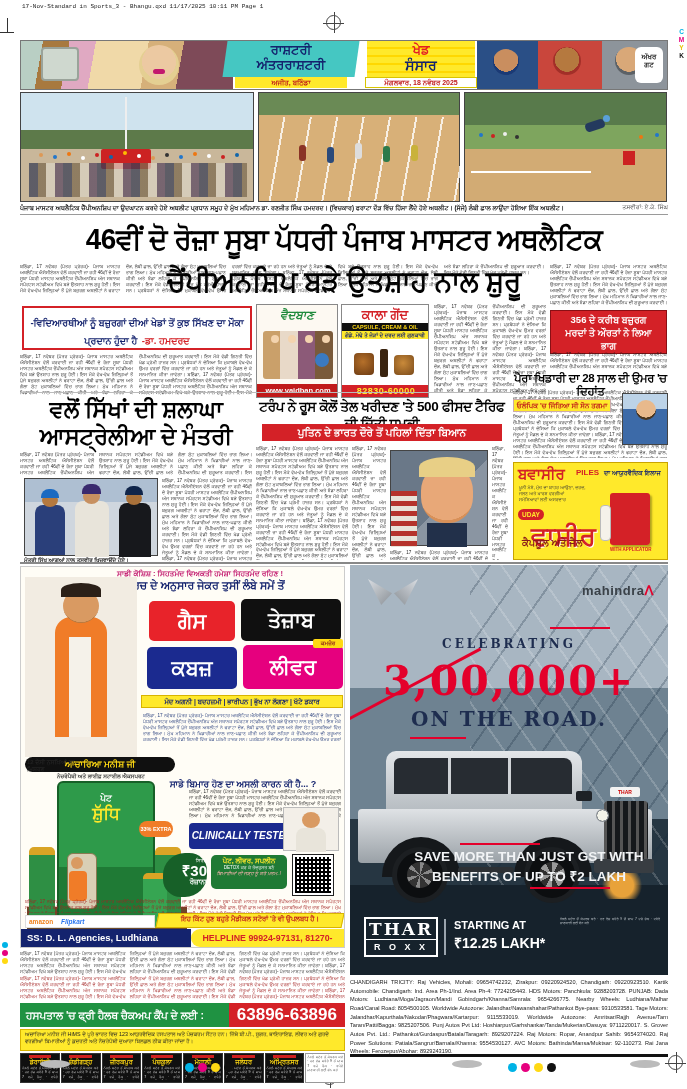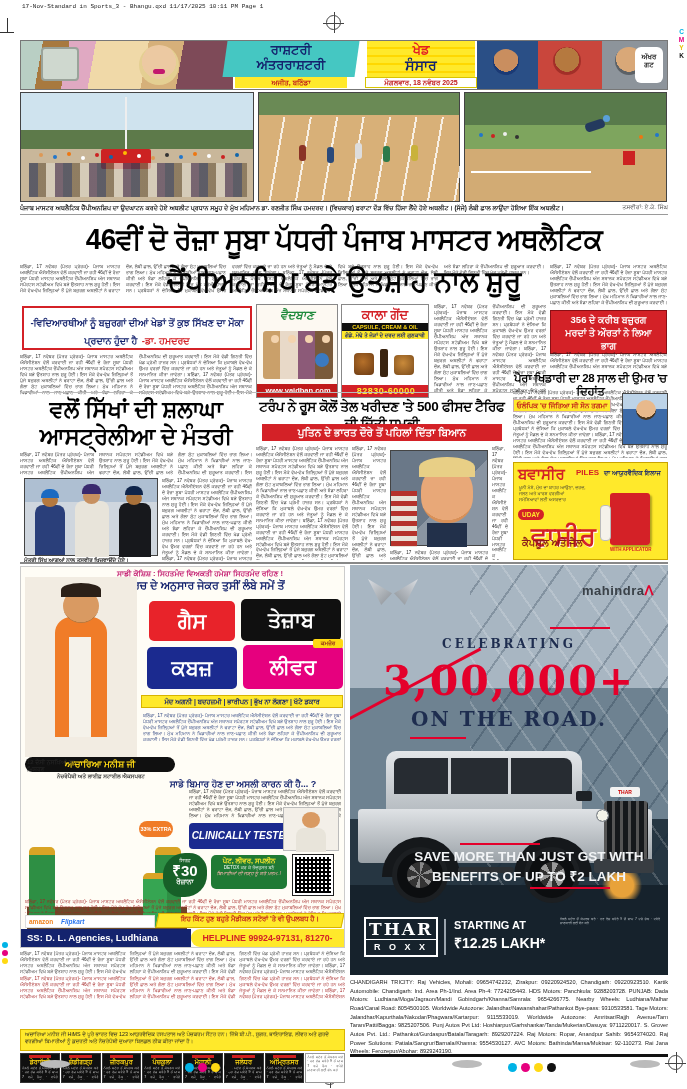--- a/index.html
+++ b/index.html
@@ -226,41 +226,48 @@
 
     <div class="abs" style="left:120px;top:128px;width:202px;height:13px;background:#ffe92b;border:1px solid #d8b400;box-sizing:border-box;color:#14236e;font-size:6.8px;font-weight:bold;text-align:center;line-height:11px;white-space:nowrap;overflow:hidden;">ਮੰਦ ਅਗਨੀ | ਬਦਹਜ਼ਮੀ | ਭਾਰੀਪਨ | ਭੁੱਖ ਨਾ ਲੱਗਣਾ | ਖੱਟੇ ਡਕਾਰ</div>
 
     <div class="abs filler blue" style="left:122px;top:146px;width:198px;height:28px;">ਬਠਿੰਡਾ, 17 ਨਵੰਬਰ (ਪੱਤਰ ਪ੍ਰੇਰਕ)- ਪੰਜਾਬ ਮਾਸਟਰ ਅਥਲੈਟਿਕ ਐਸੋਸੀਏਸ਼ਨ ਵੱਲੋਂ ਕਰਵਾਈ ਜਾ ਰਹੀ 46ਵੀਂ ਦੋ ਰੋਜ਼ਾ ਸੂਬਾ ਪੱਧਰੀ ਮਾਸਟਰ ਅਥਲੈਟਿਕ ਚੈਂਪੀਅਨਸ਼ਿਪ ਅੱਜ ਸਥਾਨਕ ਸਪੋਰਟਸ ਸਟੇਡੀਅਮ ਵਿਖੇ ਬੜੇ ਉਤਸ਼ਾਹ ਨਾਲ ਸ਼ੁਰੂ ਹੋਈ। ਇਸ ਮੌਕੇ ਵੱਖ-ਵੱਖ ਜ਼ਿਲ੍ਹਿਆਂ ਤੋਂ ਪੁੱਜੇ ਬਜ਼ੁਰਗ ਅਥਲੀਟਾਂ ਨੇ ਫਰਾਟਾ ਦੌੜ, ਲੰਬੀ ਛਾਲ, ਉੱਚੀ ਛਾਲ ਅਤੇ ਗੋਲਾ ਸੁੱਟ ਮੁਕਾਬਲਿਆਂ ਵਿੱਚ ਭਾਗ ਲਿਆ। ਮੁੱਖ ਮਹਿਮਾਨ ਨੇ ਖਿਡਾਰੀਆਂ ਨਾਲ ਜਾਣ-ਪਛਾਣ ਕੀਤੀ ਅਤੇ ਝੰਡਾ ਲਹਿਰਾ ਕੇ ਚੈਂਪੀਅਨਸ਼ਿਪ ਦੀ ਸ਼ੁਰੂਆਤ ਕਰਵਾਈ। ਇਸ ਮੌਕੇ ਵੱਡੀ ਗਿਣਤੀ ਵਿੱਚ ਖੇਡ ਪ੍ਰੇਮੀ ਹਾਜ਼ਰ ਸਨ। ਪ੍ਰਬੰਧਕਾਂ ਨੇ ਦੱਸਿਆ ਕਿ ਮੁਕਾਬਲੇ ਵੱਖ-ਵੱਖ ਉਮਰ ਵਰਗਾਂ ਵਿੱਚ ਕਰਵਾਏ ਜਾ ਰਹੇ ਹਨ ਅਤੇ ਜੇਤੂਆਂ ਨੂੰ ਮੈਡਲ ਦੇ ਕੇ ਸਨਮਾਨਿਤ ਕੀਤਾ ਜਾਵੇਗਾ। ਬਠਿੰਡਾ, 17 ਨਵੰਬਰ (ਪੱਤਰ ਪ੍ਰੇਰਕ)- ਪੰਜਾਬ ਮਾਸਟਰ ਅਥਲੈਟਿਕ ਐਸੋਸੀਏਸ਼ਨ ਵੱਲੋਂ ਕਰਵਾਈ ਜਾ ਰਹੀ 46ਵੀਂ ਦੋ ਰੋਜ਼ਾ ਸੂਬਾ ਪੱਧਰੀ ਮਾਸਟਰ ਅਥਲੈਟਿਕ ਚੈਂਪੀਅਨਸ਼ਿਪ ਅੱਜ ਸਥਾਨਕ ਸਪੋਰਟਸ ਸਟੇਡੀਅਮ ਵਿਖੇ ਬੜੇ ਉਤਸ਼ਾਹ ਨਾਲ ਸ਼ੁਰੂ ਹੋਈ। ਇਸ ਮੌਕੇ ਵੱਖ-ਵੱਖ ਜ਼ਿਲ੍ਹਿਆਂ ਤੋਂ ਪੁੱਜੇ ਬਜ਼ੁਰਗ ਅਥਲੀਟਾਂ ਨੇ ਫਰਾਟਾ ਦੌੜ, ਲੰਬੀ ਛਾਲ, ਉੱਚੀ ਛਾਲ ਅਤੇ ਗੋਲਾ ਸੁੱਟ ਮੁਕਾਬਲਿਆਂ ਵਿੱਚ ਭਾਗ ਲਿਆ। ਮੁੱਖ ਮਹਿਮਾਨ ਨੇ ਖਿਡਾਰੀਆਂ ਨਾਲ ਜਾਣ-ਪਛਾਣ ਕੀਤੀ ਅਤੇ ਝੰਡਾ ਲਹਿਰਾ ਕੇ ਚੈਂਪੀਅਨਸ਼ਿਪ ਦੀ ਸ਼ੁਰੂਆਤ ਕਰਵਾਈ। ਇਸ ਮੌਕੇ ਵੱਡੀ ਗਿਣਤੀ ਵਿੱਚ ਖੇਡ ਪ੍ਰੇਮੀ ਹਾਜ਼ਰ ਸਨ।</div>
     <div class="abs" style="left:130px;top:176px;width:184px;font-size:9px;font-weight:bold;color:#14236e;text-align:center;margin-top:36px;">ਸਾਡੇ ਬਿਮਾਰ ਹੋਣ ਦਾ ਅਸਲੀ ਕਾਰਨ ਕੀ ਹੈ... ?</div>
 
     <div class="abs" style="left:6px;top:192px;width:60px;font-size:6px;font-weight:bold;color:#222;">12 ਦੇਸੀ ਨੁਸਖ਼ਿਆਂ ਦਾ ਮਿਸ਼ਰਣ</div>
 
     <div class="abs" style="left:6px;top:210px;width:160px;height:168px;">
       <div class="abs" style="left:0;top:130px;width:160px;height:26px;background:#6b4a2a;"></div>
+      <div class="abs" style="left:30px;top:4px;width:94px;height:140px;background:linear-gradient(180deg,#2e9a4a 0 60%,#1f7a35 60% 100%);border-radius:6px;border:2px solid #176028;">
+        <div style="text-align:center;color:#fff;font-size:9px;font-weight:bold;margin-top:10px;">ਪੇਟ</div>
+        <div style="text-align:center;color:#ffe92b;font-size:17px;font-weight:bold;">ਸ਼ੁੱਧਿ</div>
+        <div class="abs" style="left:8px;top:70px;width:28px;height:54px;border-radius:6px;background:#d9cfb5;border:1px solid #8a7a52;"></div>
+        <div class="abs" style="left:12px;top:74px;width:12px;height:12px;border-radius:50%;background:#d99a62;"></div>
+        <div class="abs" style="left:10px;top:88px;width:18px;height:30px;background:#f07c28;border-radius:4px;"></div>
+      </div>
       <div class="abs" style="left:2px;top:70px;width:26px;height:70px;background:#2e8f44;border-radius:5px;border-top:8px solid #d9a425;"></div>
       <div class="abs" style="left:128px;top:70px;width:26px;height:70px;background:#2e8f44;border-radius:5px;border-top:8px solid #d9a425;"></div>
       <div class="abs" style="left:116px;top:96px;width:24px;height:48px;background:#36a552;border-radius:5px;border-top:6px solid #d9a425;"></div>
       <div class="abs" style="left:112px;top:44px;width:34px;height:16px;background:#f07c28;border-radius:8px;color:#fff;font-size:5.5px;font-weight:bold;text-align:center;line-height:16px;">33% EXTRA</div>
     </div>
 
     <div class="abs filler" style="left:168px;top:222px;width:152px;height:30px;">ਬਠਿੰਡਾ, 17 ਨਵੰਬਰ (ਪੱਤਰ ਪ੍ਰੇਰਕ)- ਪੰਜਾਬ ਮਾਸਟਰ ਅਥਲੈਟਿਕ ਐਸੋਸੀਏਸ਼ਨ ਵੱਲੋਂ ਕਰਵਾਈ ਜਾ ਰਹੀ 46ਵੀਂ ਦੋ ਰੋਜ਼ਾ ਸੂਬਾ ਪੱਧਰੀ ਮਾਸਟਰ ਅਥਲੈਟਿਕ ਚੈਂਪੀਅਨਸ਼ਿਪ ਅੱਜ ਸਥਾਨਕ ਸਪੋਰਟਸ ਸਟੇਡੀਅਮ ਵਿਖੇ ਬੜੇ ਉਤਸ਼ਾਹ ਨਾਲ ਸ਼ੁਰੂ ਹੋਈ। ਇਸ ਮੌਕੇ ਵੱਖ-ਵੱਖ ਜ਼ਿਲ੍ਹਿਆਂ ਤੋਂ ਪੁੱਜੇ ਬਜ਼ੁਰਗ ਅਥਲੀਟਾਂ ਨੇ ਫਰਾਟਾ ਦੌੜ, ਲੰਬੀ ਛਾਲ, ਉੱਚੀ ਛਾਲ ਅਤੇ ਗੋਲਾ ਸੁੱਟ ਮੁਕਾਬਲਿਆਂ ਵਿੱਚ ਭਾਗ ਲਿਆ। ਮੁੱਖ ਮਹਿਮਾਨ ਨੇ ਖਿਡਾਰੀਆਂ ਨਾਲ ਜਾਣ-ਪਛਾਣ ਕੀਤੀ ਅਤੇ ਝੰਡਾ ਲਹਿਰਾ ਕੇ ਚੈਂਪੀਅਨਸ਼ਿਪ ਦੀ ਸ਼ੁਰੂਆਤ ਕਰਵਾਈ। ਇਸ ਮੌਕੇ ਵੱਡੀ ਗਿਣਤੀ ਵਿੱਚ ਖੇਡ ਪ੍ਰੇਮੀ ਹਾਜ਼ਰ ਸਨ। ਪ੍ਰਬੰਧਕਾਂ ਨੇ ਦੱਸਿਆ ਕਿ ਮੁਕਾਬਲੇ ਵੱਖ-ਵੱਖ ਉਮਰ ਵਰਗਾਂ ਵਿੱਚ ਕਰਵਾਏ ਜਾ ਰਹੇ ਹਨ ਅਤੇ ਜੇਤੂਆਂ ਨੂੰ ਮੈਡਲ ਦੇ ਕੇ ਸਨਮਾਨਿਤ ਕੀਤਾ ਜਾਵੇਗਾ। ਬਠਿੰਡਾ, 17 ਨਵੰਬਰ (ਪੱਤਰ ਪ੍ਰੇਰਕ)- ਪੰਜਾਬ ਮਾਸਟਰ ਅਥਲੈਟਿਕ ਐਸੋਸੀਏਸ਼ਨ ਵੱਲੋਂ ਕਰਵਾਈ ਜਾ ਰਹੀ 46ਵੀਂ ਦੋ ਰੋਜ਼ਾ ਸੂਬਾ ਪੱਧਰੀ ਮਾਸਟਰ ਅਥਲੈਟਿਕ ਚੈਂਪੀਅਨਸ਼ਿਪ ਅੱਜ ਸਥਾਨਕ ਸਪੋਰਟਸ ਸਟੇਡੀਅਮ ਵਿਖੇ ਬੜੇ ਉਤਸ਼ਾਹ ਨਾਲ ਸ਼ੁਰੂ ਹੋਈ। ਇਸ ਮੌਕੇ ਵੱਖ-ਵੱਖ ਜ਼ਿਲ੍ਹਿਆਂ ਤੋਂ ਪੁੱਜੇ ਬਜ਼ੁਰਗ ਅਥਲੀਟਾਂ ਨੇ ਫਰਾਟਾ ਦੌੜ, ਲੰਬੀ ਛਾਲ, ਉੱਚੀ ਛਾਲ ਅਤੇ ਗੋਲਾ ਸੁੱਟ ਮੁਕਾਬਲਿਆਂ ਵਿੱਚ ਭਾਗ ਲਿਆ। ਮੁੱਖ ਮਹਿਮਾਨ ਨੇ ਖਿਡਾਰੀਆਂ ਨਾਲ ਜਾਣ-ਪਛਾਣ ਕੀਤੀ ਅਤੇ ਝੰਡਾ ਲਹਿਰਾ ਕੇ ਚੈਂਪੀਅਨਸ਼ਿਪ ਦੀ ਸ਼ੁਰੂਆਤ ਕਰਵਾਈ। ਇਸ ਮੌਕੇ ਵੱਡੀ ਗਿਣਤੀ ਵਿੱਚ ਖੇਡ ਪ੍ਰੇਮੀ ਹਾਜ਼ਰ ਸਨ।</div>
 
     <div class="abs" style="left:168px;top:256px;width:106px;height:26px;background:#1b2a8f;border-radius:4px;color:#fff;font-size:10px;font-weight:bold;font-style:italic;text-align:center;line-height:26px;">CLINICALLY TESTED</div>
     <div class="abs" style="left:276px;top:254px;width:30px;height:30px;background:#d42127;border-radius:4px;">
       <div class="abs" style="left:11px;top:4px;width:8px;height:22px;background:#fff;"></div>
       <div class="abs" style="left:4px;top:11px;width:22px;height:8px;background:#fff;"></div>
     </div>
 
     <div class="abs" style="left:262px;top:238px;width:58px;height:14px;"></div>
     <div class="abs photo" style="left:262px;top:240px;width:56px;height:44px;background:#f3efe8;border:1px solid #bbb;">
       <div class="abs" style="left:18px;top:4px;width:18px;height:16px;border-radius:50%;background:#d99a62;"></div>
       <div class="abs" style="left:12px;top:20px;width:30px;height:24px;border-radius:8px 8px 0 0;background:#e8e4da;"></div>
     </div>
 
-    <div class="abs" style="left:142px;top:286px;width:44px;height:44px;background:#176028;border-radius:50% 40% 50% 40%;color:#fff;text-align:center;">
+    <div class="abs" style="left:142px;top:286px;width:44px;height:44px;background:#176028;border-radius:50% 40% 50% 40%;color:#fff;text-align:right;">
       <div style="font-size:5px;margin-top:4px;">ਸਿਰਫ਼</div>
       <div style="font-size:15px;font-weight:bold;line-height:14px;"><span>₹</span><span>30</span></div>
       <div style="font-size:7px;font-weight:bold;">ਰੋਜ਼ਾਨਾ</div>
     </div>
     <div class="abs" style="left:190px;top:288px;width:76px;height:34px;background:#1f7a35;border-radius:5px;text-align:center;padding-top:2px;box-sizing:border-box;">
       <div style="color:#ffe92b;font-size:7px;font-weight:bold;">ਪੇਟ, ਲੀਵਰ, ਸਪਲੀਨ</div>
       <div style="color:#fff;font-size:4.6px;">DETOX ਕਰ ਕੇ ਤੰਦਰੁਸਤ ਬਣੋ</div>
       <div style="color:#ffb4b4;font-size:5px;font-style:italic;">ਬਿਮਾਰੀਆਂ ਦੀ ਜੜ੍ਹ ਨੂੰ ਕਰੋ ਖ਼ਤਮ..!</div>
     </div>
     <div class="abs qr" style="left:272px;top:288px;width:36px;height:36px;"></div>
@@ -274,20 +281,24 @@
     <div class="abs" style="left:136px;top:346px;width:186px;height:15px;background:#ffe92b;transform:skewX(-12deg);border:1px solid #d8b400;box-sizing:border-box;"></div>
     <div class="abs" style="left:138px;top:348px;width:182px;font-size:6.8px;font-weight:bold;color:#c01a1a;text-align:center;">ਇਹ ਕਿੱਟ ਹੁਣ ਬਹੁਤੇ ਮੈਡੀਕਲ ਸਟੋਰਾਂ 'ਤੇ ਵੀ ਉਪਲਬਧ ਹੈ।</div>
 
     <div class="abs" style="left:0;top:362px;width:170px;height:18px;background:#14236e;color:#fff;font-size:9.5px;font-weight:bold;line-height:18px;padding-left:6px;box-sizing:border-box;">SS: D. L. Agencies, Ludhiana</div>
     <div class="abs" style="left:170px;top:362px;width:153px;height:18px;background:#ffe92b;border-radius:9px 0 0 9px;color:#d42127;font-size:8.8px;font-weight:bold;text-align:center;line-height:18px;">HELPLINE 99924-97131, 81270-80666</div>
   </div>
 
   <div class="abs filler" style="left:20px;top:951px;width:325px;height:24px;column-count:3;column-gap:4px;color:#333;">ਬਠਿੰਡਾ, 17 ਨਵੰਬਰ (ਪੱਤਰ ਪ੍ਰੇਰਕ)- ਪੰਜਾਬ ਮਾਸਟਰ ਅਥਲੈਟਿਕ ਐਸੋਸੀਏਸ਼ਨ ਵੱਲੋਂ ਕਰਵਾਈ ਜਾ ਰਹੀ 46ਵੀਂ ਦੋ ਰੋਜ਼ਾ ਸੂਬਾ ਪੱਧਰੀ ਮਾਸਟਰ ਅਥਲੈਟਿਕ ਚੈਂਪੀਅਨਸ਼ਿਪ ਅੱਜ ਸਥਾਨਕ ਸਪੋਰਟਸ ਸਟੇਡੀਅਮ ਵਿਖੇ ਬੜੇ ਉਤਸ਼ਾਹ ਨਾਲ ਸ਼ੁਰੂ ਹੋਈ। ਇਸ ਮੌਕੇ ਵੱਖ-ਵੱਖ ਜ਼ਿਲ੍ਹਿਆਂ ਤੋਂ ਪੁੱਜੇ ਬਜ਼ੁਰਗ ਅਥਲੀਟਾਂ ਨੇ ਫਰਾਟਾ ਦੌੜ, ਲੰਬੀ ਛਾਲ, ਉੱਚੀ ਛਾਲ ਅਤੇ ਗੋਲਾ ਸੁੱਟ ਮੁਕਾਬਲਿਆਂ ਵਿੱਚ ਭਾਗ ਲਿਆ। ਮੁੱਖ ਮਹਿਮਾਨ ਨੇ ਖਿਡਾਰੀਆਂ ਨਾਲ ਜਾਣ-ਪਛਾਣ ਕੀਤੀ ਅਤੇ ਝੰਡਾ ਲਹਿਰਾ ਕੇ ਚੈਂਪੀਅਨਸ਼ਿਪ ਦੀ ਸ਼ੁਰੂਆਤ ਕਰਵਾਈ। ਇਸ ਮੌਕੇ ਵੱਡੀ ਗਿਣਤੀ ਵਿੱਚ ਖੇਡ ਪ੍ਰੇਮੀ ਹਾਜ਼ਰ ਸਨ। ਪ੍ਰਬੰਧਕਾਂ ਨੇ ਦੱਸਿਆ ਕਿ ਮੁਕਾਬਲੇ ਵੱਖ-ਵੱਖ ਉਮਰ ਵਰਗਾਂ ਵਿੱਚ ਕਰਵਾਏ ਜਾ ਰਹੇ ਹਨ ਅਤੇ ਜੇਤੂਆਂ ਨੂੰ ਮੈਡਲ ਦੇ ਕੇ ਸਨਮਾਨਿਤ ਕੀਤਾ ਜਾਵੇਗਾ। ਬਠਿੰਡਾ, 17 ਨਵੰਬਰ (ਪੱਤਰ ਪ੍ਰੇਰਕ)- ਪੰਜਾਬ ਮਾਸਟਰ ਅਥਲੈਟਿਕ ਐਸੋਸੀਏਸ਼ਨ ਵੱਲੋਂ ਕਰਵਾਈ ਜਾ ਰਹੀ 46ਵੀਂ ਦੋ ਰੋਜ਼ਾ ਸੂਬਾ ਪੱਧਰੀ ਮਾਸਟਰ ਅਥਲੈਟਿਕ ਚੈਂਪੀਅਨਸ਼ਿਪ ਅੱਜ ਸਥਾਨਕ ਸਪੋਰਟਸ ਸਟੇਡੀਅਮ ਵਿਖੇ ਬੜੇ ਉਤਸ਼ਾਹ ਨਾਲ ਸ਼ੁਰੂ ਹੋਈ। ਇਸ ਮੌਕੇ ਵੱਖ-ਵੱਖ ਜ਼ਿਲ੍ਹਿਆਂ ਤੋਂ ਪੁੱਜੇ ਬਜ਼ੁਰਗ ਅਥਲੀਟਾਂ ਨੇ ਫਰਾਟਾ ਦੌੜ, ਲੰਬੀ ਛਾਲ, ਉੱਚੀ ਛਾਲ ਅਤੇ ਗੋਲਾ ਸੁੱਟ ਮੁਕਾਬਲਿਆਂ ਵਿੱਚ ਭਾਗ ਲਿਆ। ਮੁੱਖ ਮਹਿਮਾਨ ਨੇ ਖਿਡਾਰੀਆਂ ਨਾਲ ਜਾਣ-ਪਛਾਣ ਕੀਤੀ ਅਤੇ ਝੰਡਾ ਲਹਿਰਾ ਕੇ ਚੈਂਪੀਅਨਸ਼ਿਪ ਦੀ ਸ਼ੁਰੂਆਤ ਕਰਵਾਈ। ਇਸ ਮੌਕੇ ਵੱਡੀ ਗਿਣਤੀ ਵਿੱਚ ਖੇਡ ਪ੍ਰੇਮੀ ਹਾਜ਼ਰ ਸਨ।</div>
   <div class="abs filler red" style="left:20px;top:976px;width:325px;height:24px;column-count:3;column-gap:4px;">ਬਠਿੰਡਾ, 17 ਨਵੰਬਰ (ਪੱਤਰ ਪ੍ਰੇਰਕ)- ਪੰਜਾਬ ਮਾਸਟਰ ਅਥਲੈਟਿਕ ਐਸੋਸੀਏਸ਼ਨ ਵੱਲੋਂ ਕਰਵਾਈ ਜਾ ਰਹੀ 46ਵੀਂ ਦੋ ਰੋਜ਼ਾ ਸੂਬਾ ਪੱਧਰੀ ਮਾਸਟਰ ਅਥਲੈਟਿਕ ਚੈਂਪੀਅਨਸ਼ਿਪ ਅੱਜ ਸਥਾਨਕ ਸਪੋਰਟਸ ਸਟੇਡੀਅਮ ਵਿਖੇ ਬੜੇ ਉਤਸ਼ਾਹ ਨਾਲ ਸ਼ੁਰੂ ਹੋਈ। ਇਸ ਮੌਕੇ ਵੱਖ-ਵੱਖ ਜ਼ਿਲ੍ਹਿਆਂ ਤੋਂ ਪੁੱਜੇ ਬਜ਼ੁਰਗ ਅਥਲੀਟਾਂ ਨੇ ਫਰਾਟਾ ਦੌੜ, ਲੰਬੀ ਛਾਲ, ਉੱਚੀ ਛਾਲ ਅਤੇ ਗੋਲਾ ਸੁੱਟ ਮੁਕਾਬਲਿਆਂ ਵਿੱਚ ਭਾਗ ਲਿਆ। ਮੁੱਖ ਮਹਿਮਾਨ ਨੇ ਖਿਡਾਰੀਆਂ ਨਾਲ ਜਾਣ-ਪਛਾਣ ਕੀਤੀ ਅਤੇ ਝੰਡਾ ਲਹਿਰਾ ਕੇ ਚੈਂਪੀਅਨਸ਼ਿਪ ਦੀ ਸ਼ੁਰੂਆਤ ਕਰਵਾਈ। ਇਸ ਮੌਕੇ ਵੱਡੀ ਗਿਣਤੀ ਵਿੱਚ ਖੇਡ ਪ੍ਰੇਮੀ ਹਾਜ਼ਰ ਸਨ। ਪ੍ਰਬੰਧਕਾਂ ਨੇ ਦੱਸਿਆ ਕਿ ਮੁਕਾਬਲੇ ਵੱਖ-ਵੱਖ ਉਮਰ ਵਰਗਾਂ ਵਿੱਚ ਕਰਵਾਏ ਜਾ ਰਹੇ ਹਨ ਅਤੇ ਜੇਤੂਆਂ ਨੂੰ ਮੈਡਲ ਦੇ ਕੇ ਸਨਮਾਨਿਤ ਕੀਤਾ ਜਾਵੇਗਾ। ਬਠਿੰਡਾ, 17 ਨਵੰਬਰ (ਪੱਤਰ ਪ੍ਰੇਰਕ)- ਪੰਜਾਬ ਮਾਸਟਰ ਅਥਲੈਟਿਕ ਐਸੋਸੀਏਸ਼ਨ ਵੱਲੋਂ ਕਰਵਾਈ ਜਾ ਰਹੀ 46ਵੀਂ ਦੋ ਰੋਜ਼ਾ ਸੂਬਾ ਪੱਧਰੀ ਮਾਸਟਰ ਅਥਲੈਟਿਕ ਚੈਂਪੀਅਨਸ਼ਿਪ ਅੱਜ ਸਥਾਨਕ ਸਪੋਰਟਸ ਸਟੇਡੀਅਮ ਵਿਖੇ ਬੜੇ ਉਤਸ਼ਾਹ ਨਾਲ ਸ਼ੁਰੂ ਹੋਈ। ਇਸ ਮੌਕੇ ਵੱਖ-ਵੱਖ ਜ਼ਿਲ੍ਹਿਆਂ ਤੋਂ ਪੁੱਜੇ ਬਜ਼ੁਰਗ ਅਥਲੀਟਾਂ ਨੇ ਫਰਾਟਾ ਦੌੜ, ਲੰਬੀ ਛਾਲ, ਉੱਚੀ ਛਾਲ ਅਤੇ ਗੋਲਾ ਸੁੱਟ ਮੁਕਾਬਲਿਆਂ ਵਿੱਚ ਭਾਗ ਲਿਆ। ਮੁੱਖ ਮਹਿਮਾਨ ਨੇ ਖਿਡਾਰੀਆਂ ਨਾਲ ਜਾਣ-ਪਛਾਣ ਕੀਤੀ ਅਤੇ ਝੰਡਾ ਲਹਿਰਾ ਕੇ ਚੈਂਪੀਅਨਸ਼ਿਪ ਦੀ ਸ਼ੁਰੂਆਤ ਕਰਵਾਈ। ਇਸ ਮੌਕੇ ਵੱਡੀ ਗਿਣਤੀ ਵਿੱਚ ਖੇਡ ਪ੍ਰੇਮੀ ਹਾਜ਼ਰ ਸਨ।</div>
 
+  <div class="abs" style="left:20px;top:1003px;width:325px;height:24px;background:#1f9242;display:flex;align-items:center;">
+    <div style="color:#fff;font-weight:bold;font-size:10.5px;padding-left:6px;flex:1;">ਹਸਪਤਾਲ 'ਚ ਫ੍ਰੀ ਹੈਲਥ ਚੈਕਅਪ ਕੈਂਪ ਦੇ ਲਈ :</div>
+    <div style="background:#d42127;color:#fff;font-weight:bold;font-size:17px;padding:2px 8px;height:20px;line-height:20px;">63896-63896</div>
+  </div>
 
   <div class="abs" style="left:20px;top:1029px;width:325px;height:22px;background:#ffe92b;border:1px solid #d8b400;box-sizing:border-box;font-size:5.4px;color:#222;line-height:1.35;padding:1px 4px;overflow:hidden;">ਅਚਾਰਿਆ ਮਨੀਸ਼ ਜੀ HiMS ਦੇ ਪੂਰੇ ਭਾਰਤ ਵਿਚ 123 ਆਯੁਰਵੈਦਿਕ ਹਸਪਤਾਲ ਅਤੇ ਪੰਚਕਰਮ ਸੈਂਟਰ ਹਨ। ਜਿੱਥੇ ਬੀ.ਪੀ., ਸ਼ੂਗਰ, ਥਾਇਰਾਇਡ, ਲੀਵਰ ਅਤੇ ਗੁਰਦੇ ਵਰਗੀਆਂ ਬਿਮਾਰੀਆਂ ਨੂੰ ਕੁਦਰਤੀ ਅਤੇ ਨੈਚਰੋਪੈਥੀ ਦੁਆਰਾ ਬਿਲਕੁਲ ਠੀਕ ਕੀਤਾ ਜਾਂਦਾ ਹੈ।</div>
 
   <div class="abs" style="left:20px;top:1053px;width:325px;height:30px;display:flex;gap:1px;">
     <div class="citycell" style="flex:1;">
         <div class="citytag"></div>
         <div class="cityhead">ਡੇਰਾਬੱਸੀ</div>
         <div class="filler micro" style="color:#ddd;height:14px;padding:0 1px;">ਨੇੜਲੇ ਸਟੋਰ ਤੋਂ ਸੰਪਰਕ ਕਰੋ · ਹਰ ਰੋਜ਼ ਸਵੇਰੇ 9 ਤੋਂ ਸ਼ਾਮ 7 ਵਜੇ ਤੱਕ · ਵਧੇਰੇ ਜਾਣਕਾਰੀ ਲਈ ਫੋਨ ਕਰੋ</div>
       </div>
     <div class="citycell" style="flex:1;">

